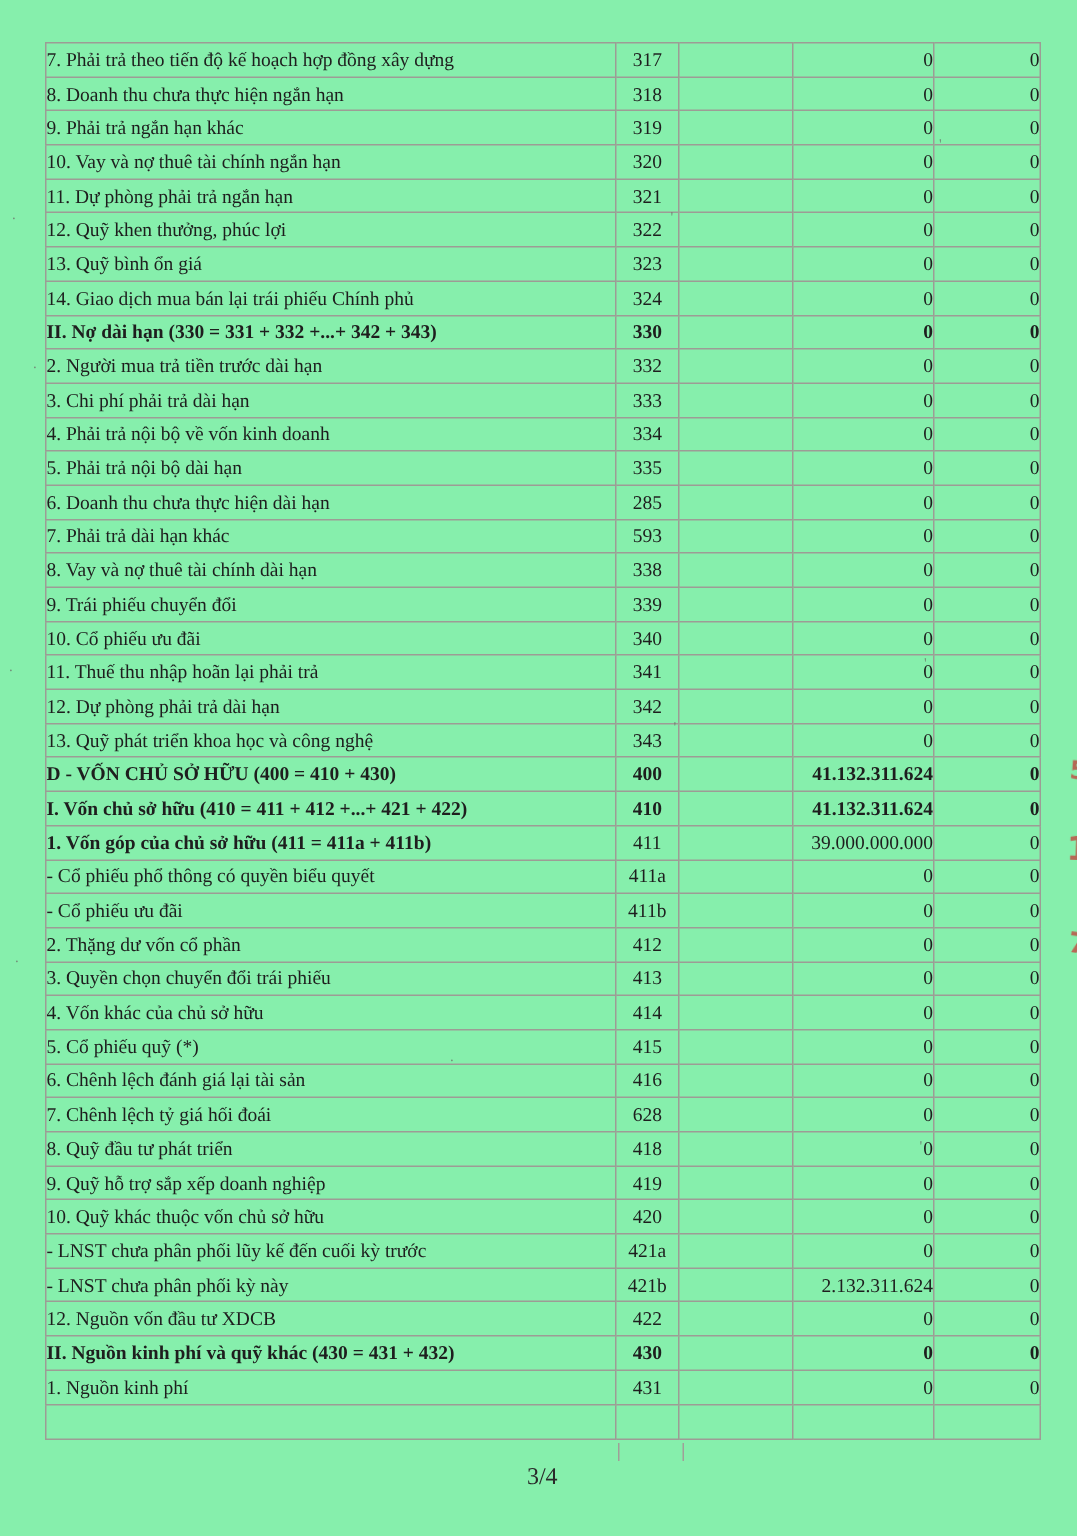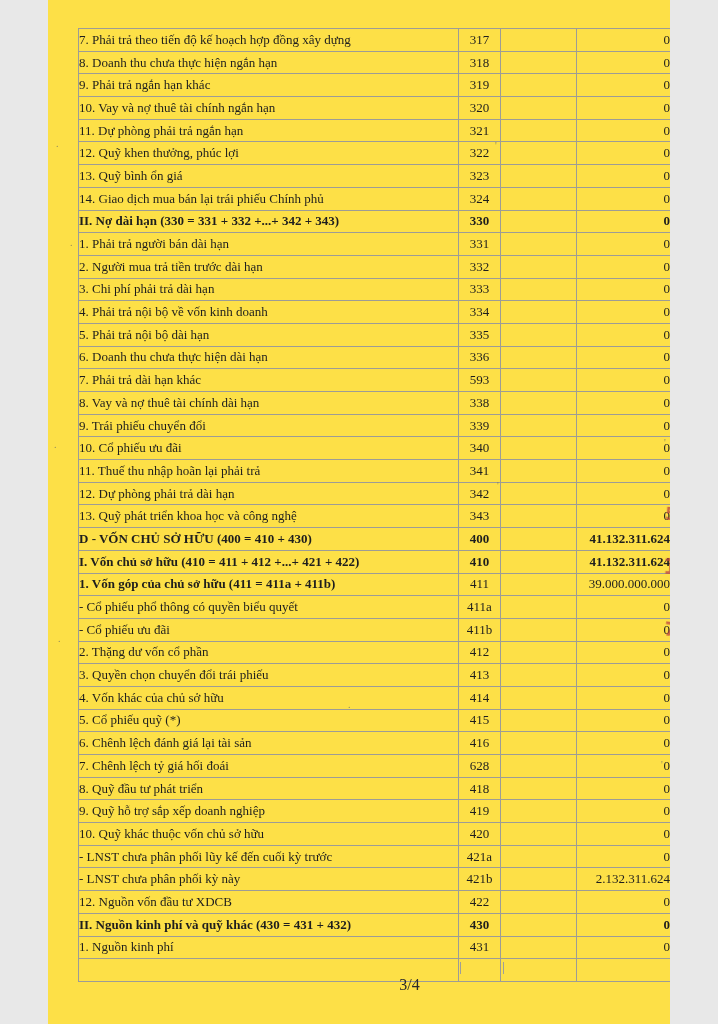--- a/index.html
+++ b/index.html
@@ -1,20 +1,20 @@
 <!DOCTYPE html>
 <html><head>
 <meta charset="utf-8">
 <style>
   html,body{margin:0;padding:0;background:#e8e8e8;}
   .page{
     position:relative;
-    width:622px;height:1024px;
+    width:718px;height:1024px;
     margin:0 auto;
-    background:#fde047;
+    background:#86efac;
     overflow:hidden;
     font-family:"Liberation Serif","DejaVu Serif",serif;
     color:#1e1e1e;
   }
   table.bs{
     position:absolute;left:30px;top:28px;
     width:663px;
     border-collapse:collapse;
     table-layout:fixed;
   }
@@ -139,27 +139,20 @@
           <td class="c-v2">0</td>
         </tr>
         <tr class="bold">
           <td class="c-label">II. Nợ dài hạn (330 = 331 + 332 +...+ 342 + 343)</td>
           <td class="c-code">330</td>
           <td class="c-notes"></td>
           <td class="c-v1">0</td>
           <td class="c-v2">0</td>
         </tr>
         <tr>
-          <td class="c-label">1. Phải trả người bán dài hạn</td>
-          <td class="c-code">331</td>
-          <td class="c-notes"></td>
-          <td class="c-v1">0</td>
-          <td class="c-v2">0</td>
-        </tr>
-        <tr>
           <td class="c-label">2. Người mua trả tiền trước dài hạn</td>
           <td class="c-code">332</td>
           <td class="c-notes"></td>
           <td class="c-v1">0</td>
           <td class="c-v2">0</td>
         </tr>
         <tr>
           <td class="c-label">3. Chi phí phải trả dài hạn</td>
           <td class="c-code">333</td>
           <td class="c-notes"></td>
@@ -175,21 +168,21 @@
         </tr>
         <tr>
           <td class="c-label">5. Phải trả nội bộ dài hạn</td>
           <td class="c-code">335</td>
           <td class="c-notes"></td>
           <td class="c-v1">0</td>
           <td class="c-v2">0</td>
         </tr>
         <tr>
           <td class="c-label">6. Doanh thu chưa thực hiện dài hạn</td>
-          <td class="c-code">336</td>
+          <td class="c-code">285</td>
           <td class="c-notes"></td>
           <td class="c-v1">0</td>
           <td class="c-v2">0</td>
         </tr>
         <tr>
           <td class="c-label">7. Phải trả dài hạn khác</td>
           <td class="c-code">593</td>
           <td class="c-notes"></td>
           <td class="c-v1">0</td>
           <td class="c-v2">0</td>

